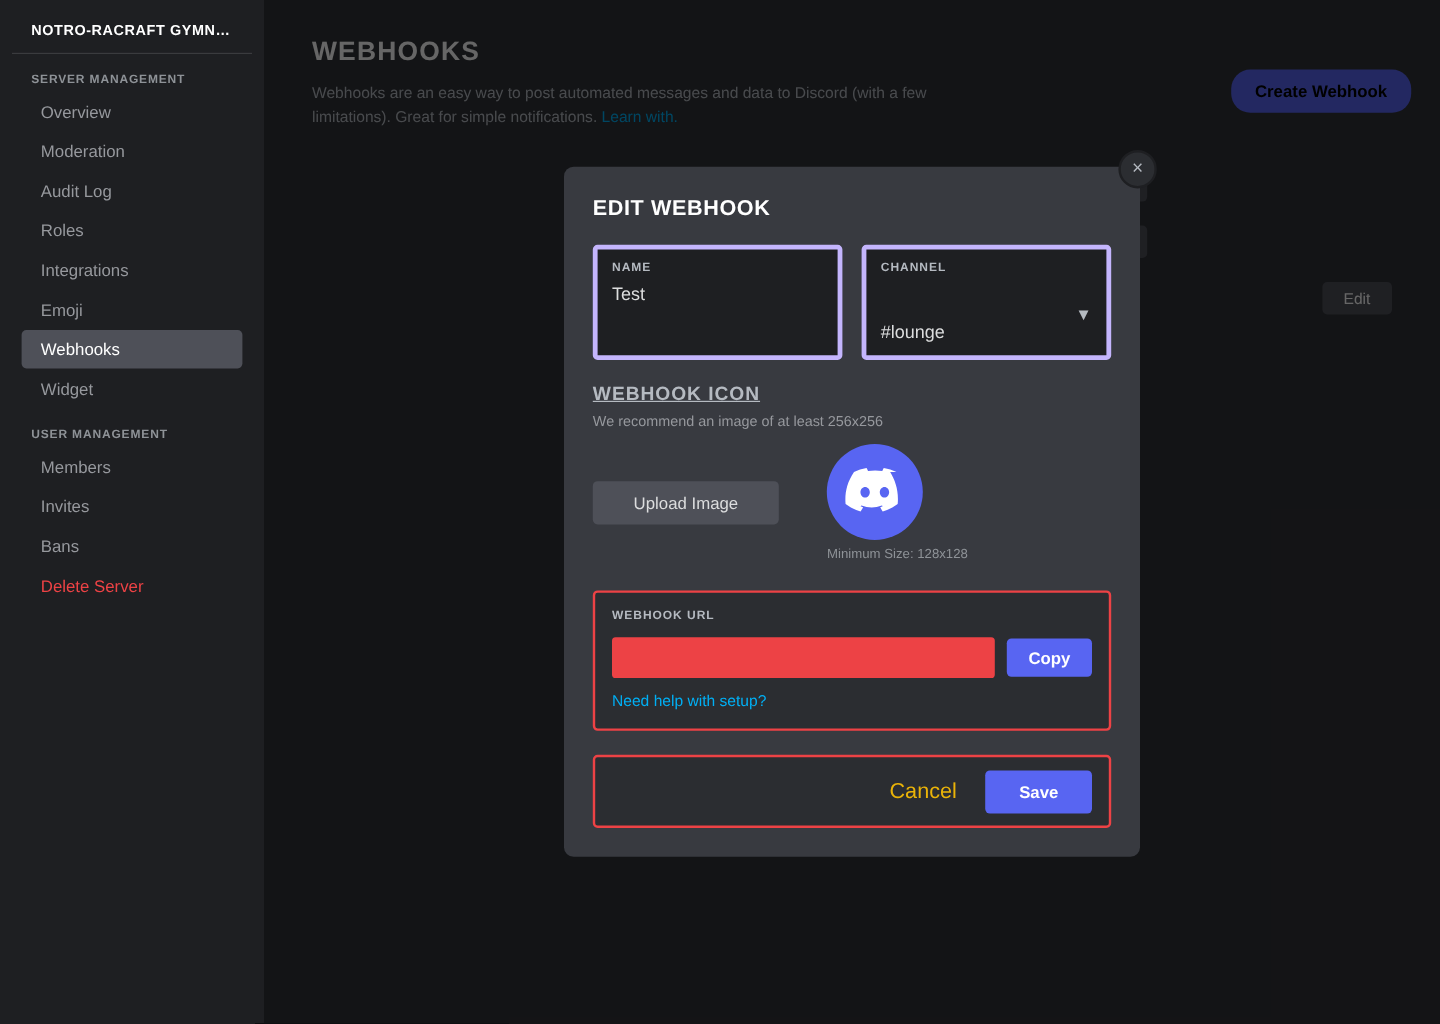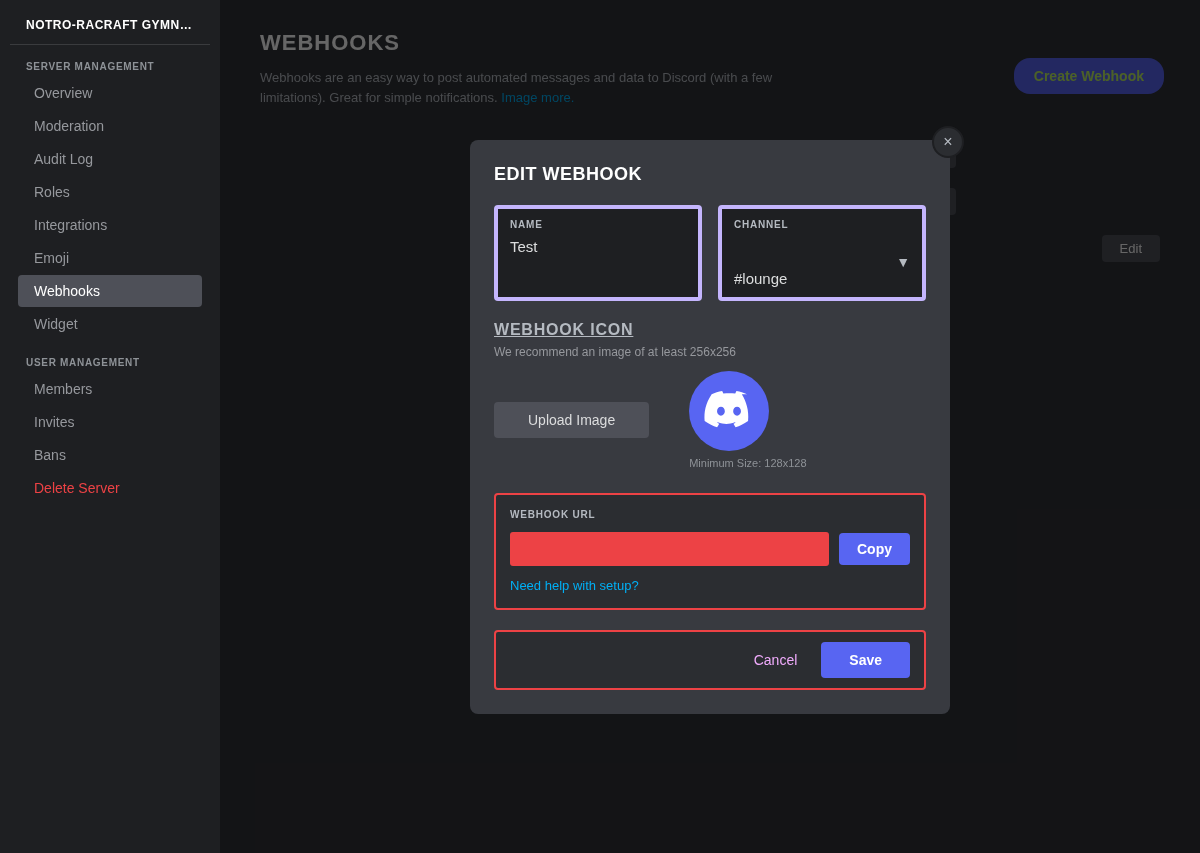--- a/index.html
+++ b/index.html
@@ -76,30 +76,30 @@
       line-height: 1.5;
       max-width: 520px;
       margin-bottom: 24px;
     }
     .learn-more {
       color: #00aff4;
       text-decoration: none;
     }
     .create-webhook-btn {
       background: #5865f2;
-      color: #bef264;
+      color: #000000;
       border: none;
       border-radius: 16px;
       padding: 10px 20px;
       font-size: 14px;
       font-weight: 600;
       cursor: pointer;
       position: absolute;
       top: 58px;
-      right: 36px;
+      right: 24px;
     }
 
     
     .webhook-list-item {
       display: flex;
       align-items: center;
       justify-content: flex-end;
       padding: 10px 0;
     }
     .edit-btn {
@@ -302,22 +302,22 @@
       align-items: center;
       gap: 12px;
       border: 2px solid #ed4245;
       border-radius: 4px;
       padding: 10px 14px;
       background: #2b2d31;
     }
     .cancel-btn {
       background: transparent;
       border: none;
-      color: #f0abfc;
-      font-size: 14px;
+      color: #eab308;
+      font-size: 18px;
       cursor: pointer;
       padding: 8px 12px;
     }
     .save-btn {
       background: #5865f2;
       color: #fff;
       border: none;
       border-radius: 4px;
       padding: 10px 28px;
       font-size: 14px;
@@ -371,21 +371,21 @@
   </div>
   <div class="sidebar-item danger">
     <span>Delete Server</span>
   </div>
 </div>
 
 <div class="main">
   <h1 class="page-title">WEBHOOKS</h1>
   <p class="page-desc">
     <span>Webhooks are an easy way to post automated messages and data to Discord (with a few limitations). Great for simple notifications.</span>
-    <a class="learn-more">Image more.</a>
+    <a class="learn-more">Learn with.</a>
   </p>
 
   <button class="create-webhook-btn">Create Webhook</button>
 
   <div class="webhook-list-item">
     <button class="edit-btn">Edit</button>
     <div style="width:4px;"></div>
     <div style="width:200px;"></div>
   </div>
   <div class="webhook-list-item">

